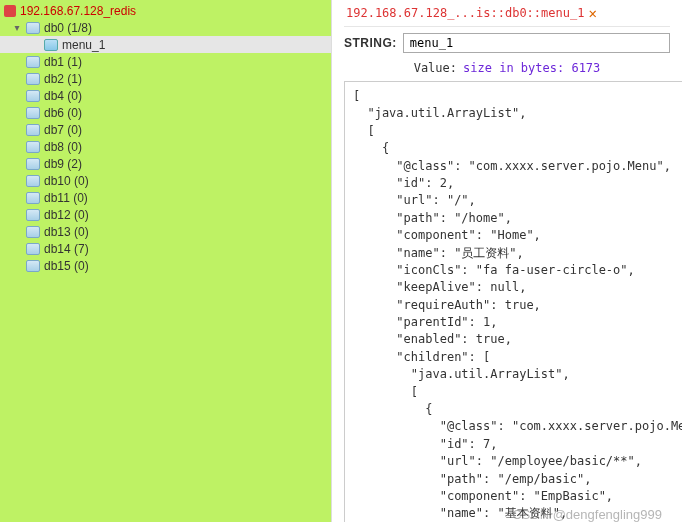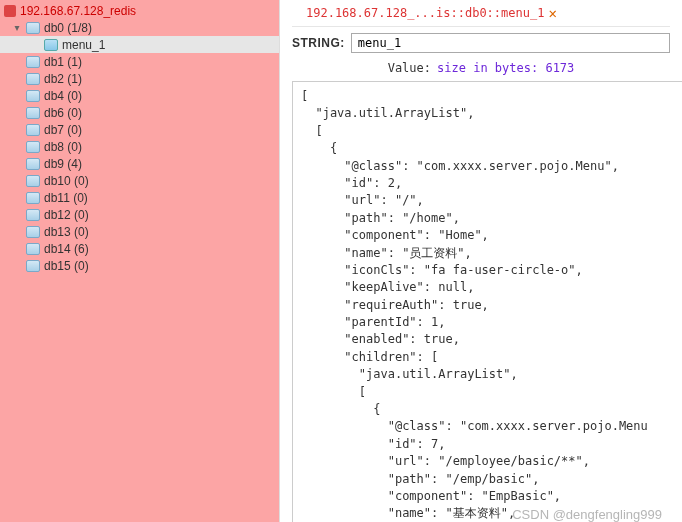--- a/index.html
+++ b/index.html
@@ -1,29 +1,29 @@
 <!DOCTYPE html>
 <html><head>
 <meta charset="utf-8">
 <style>
 * { box-sizing: border-box; margin: 0; padding: 0; }
 body { font-family: "Segoe UI", Tahoma, sans-serif; font-size: 12px; color: #333; width: 682px; height: 522px; overflow: hidden; display: flex; background: #fff; }
-.left-panel { width: 280px; border-right: 1px solid #ddd; padding: 2px 0; background: #fca5a5; }
+.left-panel { width: 332px; border-right: 1px solid #ddd; padding: 2px 0; background: #bef264; }
 .right-panel { flex: 1; display: flex; flex-direction: column; min-width: 0; }
 .tree-item { display: flex; align-items: center; height: 17px; padding-left: 4px; cursor: pointer; font-family: Tahoma, sans-serif; }
 .tree-item.level-0 { padding-left: 0px; color: #c00; }
 .tree-item.level-1 { padding-left: 12px; }
 .tree-item.level-2 { padding-left: 40px; }
 .tree-item.selected { background: #e6e6e6; }
 .toggle { width: 10px; text-align: center; color: #666; font-size: 10px; display: inline-block; }
 .db-icon { width: 14px; height: 12px; background: linear-gradient(#d4e8f5,#a8d0e8); border-radius: 2px; border: 1px solid #7aa8c8; margin: 0 4px; display: inline-block; }
 .server-icon { width: 12px; height: 12px; background: #d44; border-radius: 2px; margin: 0 4px; display: inline-block; }
 .key-icon { width: 14px; height: 12px; background: linear-gradient(#b8e0f5,#88c8e8); border: 1px solid #5aa; border-radius: 2px; margin: 0 4px; display: inline-block; }
 .tab-bar { display: flex; padding: 2px 8px; }
-.tab { padding: 3px 6px; color: #d33; font-family: monospace; font-size: 12px; display: flex; align-items: center; gap: 4px; margin-left: 12px; }
+.tab { padding: 3px 6px; color: #d33; font-family: monospace; font-size: 12px; display: flex; align-items: center; gap: 4px; }
 .tab-close { color: #d60; font-weight: bold; cursor: pointer; font-size: 14px; }
 .field-row { display: flex; align-items: center; padding: 6px 12px; gap: 6px; }
 .label-strong { font-weight: bold; font-size: 12px; letter-spacing: 0.5px; }
 .text-input { font-family: monospace; font-size: 12px; padding: 2px 6px; border: 1px solid #aaa; flex: 1; height: 20px; }
 .value-label { color: #333; font-family: monospace; }
 .value-hint { color: #6d28d9; font-family: monospace; }
 .json-view { flex: 1; margin: 4px 0 0 12px; border: 1px solid #ccc; border-right: none; border-bottom: none; padding: 6px 8px; font-family: Consolas, monospace; font-size: 12px; line-height: 1.45; color: #333; white-space: pre; overflow: hidden; position: relative; }
 .watermark { position: absolute; bottom: 0; right: 20px; color: rgba(120,120,120,0.55); font-size: 13px; font-family: sans-serif; pointer-events: none; }
 hr.sep { border: none; border-top: 1px solid #e6e6e6; margin: 0 12px; }
 </style>
@@ -71,21 +71,21 @@
         <span>db7  (0)</span>
       </div>
       <div class="tree-item level-1">
         <span class="toggle"></span>
         <span class="db-icon"></span>
         <span>db8  (0)</span>
       </div>
       <div class="tree-item level-1">
         <span class="toggle"></span>
         <span class="db-icon"></span>
-        <span>db9  (4)</span>
+        <span>db9  (2)</span>
       </div>
       <div class="tree-item level-1">
         <span class="toggle"></span>
         <span class="db-icon"></span>
         <span>db10  (0)</span>
       </div>
       <div class="tree-item level-1">
         <span class="toggle"></span>
         <span class="db-icon"></span>
         <span>db11  (0)</span>
@@ -96,21 +96,21 @@
         <span>db12  (0)</span>
       </div>
       <div class="tree-item level-1">
         <span class="toggle"></span>
         <span class="db-icon"></span>
         <span>db13  (0)</span>
       </div>
       <div class="tree-item level-1">
         <span class="toggle"></span>
         <span class="db-icon"></span>
-        <span>db14  (6)</span>
+        <span>db14  (7)</span>
       </div>
       <div class="tree-item level-1">
         <span class="toggle"></span>
         <span class="db-icon"></span>
         <span>db15  (0)</span>
       </div>
     </div>
 </div>
 
 <div class="right-panel">

